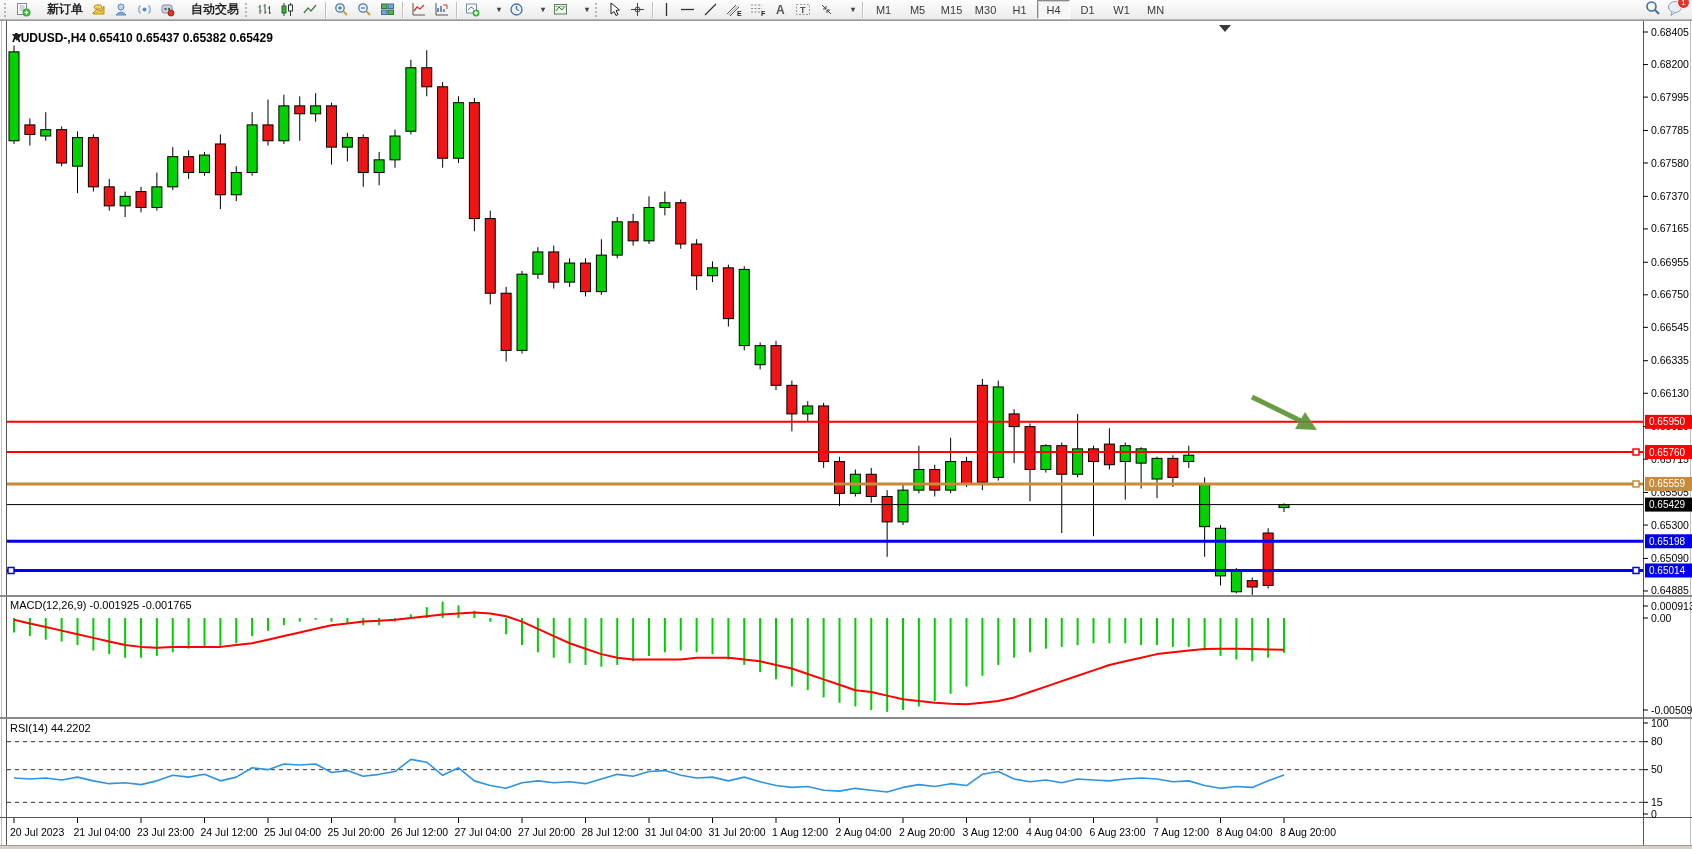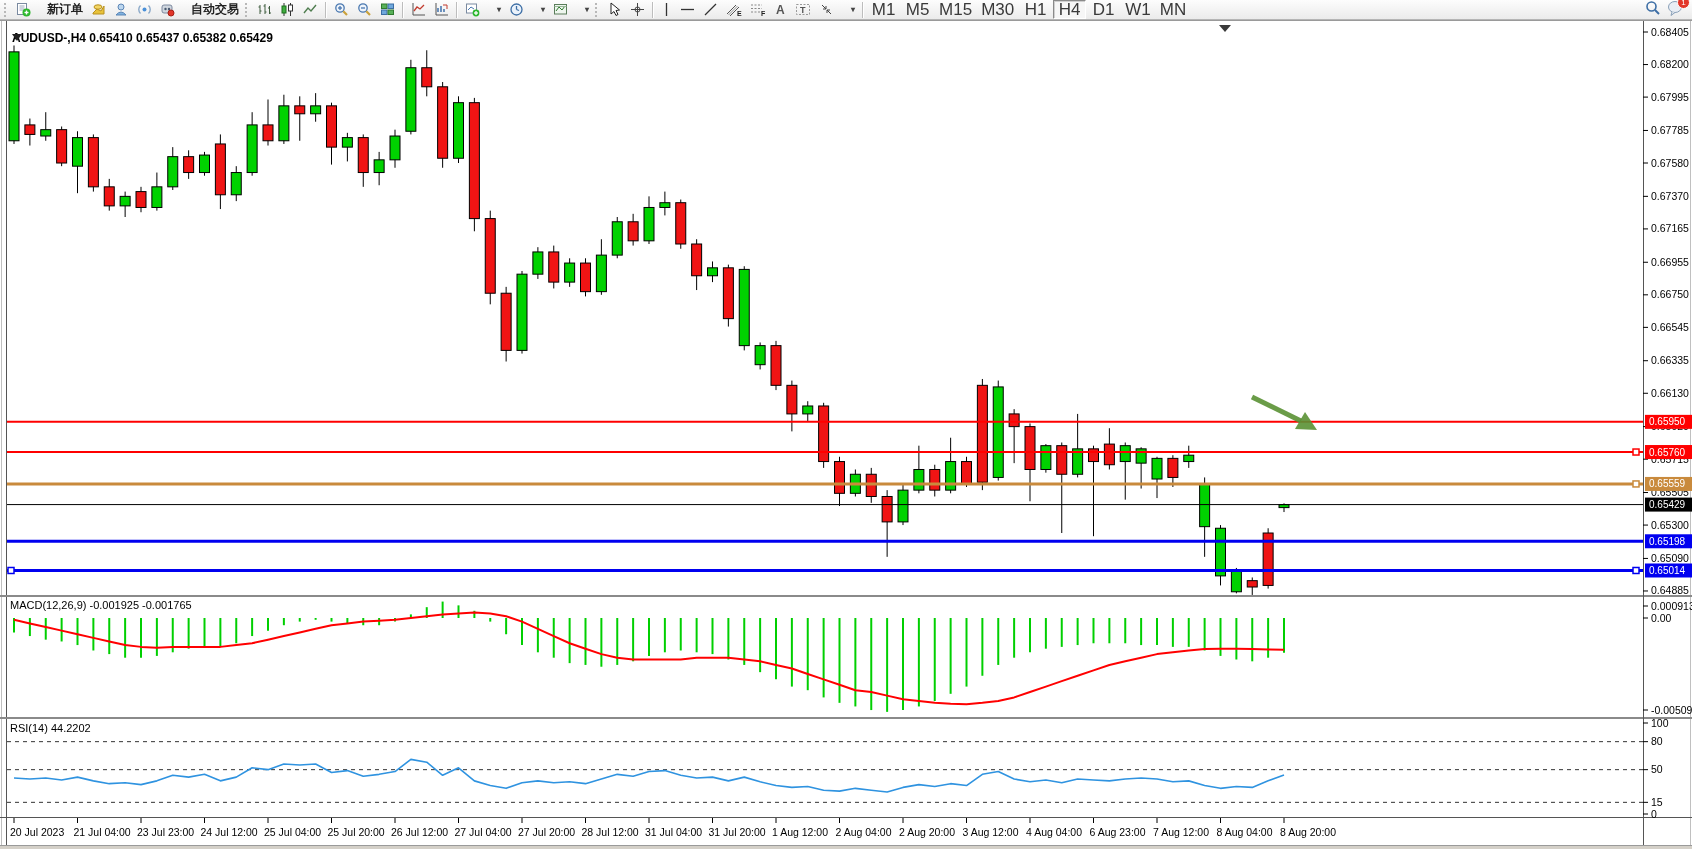--- a/index.html
+++ b/index.html
@@ -7,21 +7,21 @@
   .toolbar{position:absolute;left:0;top:0;width:1692px;height:20px;
     background:linear-gradient(#fdfdfd,#ebebeb);border-bottom:1px solid #b5b5b5;
     display:flex;align-items:center;padding:0 2px;box-sizing:border-box;z-index:5;}
   .grip{width:4px;height:14px;margin:0 2px;border-left:2px dotted #b8b8b8;}
   .tb-sep{width:1px;height:16px;background:#bdbdbd;border-right:1px solid #fff;margin:0 3px;}
   .tb-btn{display:flex;align-items:center;gap:16px;height:18px;padding:12px 3px;border:1px solid transparent;
     font-size:12px;color:#222;cursor:default;white-space:nowrap;font-weight:bold;}
   .tb-btn svg{display:block;}
   .caret{font-size:8px;color:#444;margin-left:1px;}
   .tf-btn{height:17px;min-width:25px;padding:0 3px;display:flex;align-items:center;justify-content:center;
-    font-size:17px;color:#3a3a3a;border:1px solid transparent;}
+    font-size:11px;color:#3a3a3a;border:1px solid transparent;}
   .tf-btn.active{background:#f6f6f6;border:1px solid #8a8a8a;border-right-color:#fff;border-bottom-color:#fff;
     box-shadow:inset 1px 1px 0 #cfcfcf;}
   .tb-right{margin-left:auto;display:flex;align-items:center;gap:6px;padding-right:6px;}
   .badge{position:absolute;top:-4px;right:-6px;background:#e23528;color:#fff;border-radius:50%;
     width:11px;height:11px;font-size:8px;display:flex;align-items:center;justify-content:center;border:1px solid #fff;}
   .chat-wrap{position:relative;}
   #chart-svg{position:absolute;left:0;top:0;}
 </style>
 </head>
 <body>

